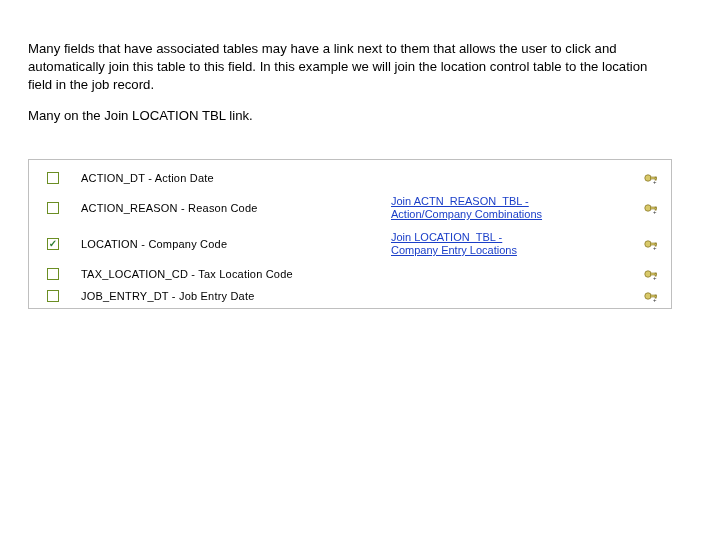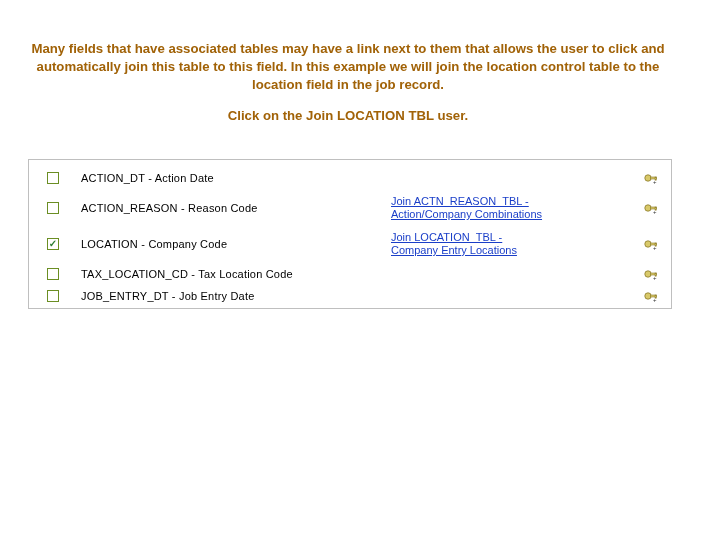--- a/index.html
+++ b/index.html
@@ -1,18 +1,18 @@
 <!DOCTYPE html>
 <html><head>
 <meta charset="utf-8">
 <style>
   * { box-sizing: border-box; margin: 0; padding: 0; }
   html, body { width: 720px; height: 540px; background: #fff; font-family: Arial, Helvetica, sans-serif; }
   .page { padding: 40px 28px 0 28px; }
-  .instr { font-weight: bold; font-size: 13.2px; line-height: 1.35; color: #a16207; max-width: 640px; text-align: center; }
+  .instr { font-weight: normal; font-size: 13.2px; line-height: 1.35; color: #000000; max-width: 640px; }
   .instr2 { margin-top: 14px; }
   .panel {
     margin-top: 34px;
     width: 644px;
     height: 150px;
     border: 1px solid #bfbfbf;
     background: #fff;
     overflow: hidden;
     position: relative;
   }
@@ -43,21 +43,21 @@
   
   .row.tall { height: 36px; }
   .row.tall .col-chk, .row.tall .col-key { align-self: center; }
   .panel-inner { padding-top: 6px; }
 </style>
 </head>
 <body>
 
 <div class="page">
   <p class="instr">Many fields that have associated tables may have a link next to them that allows the user to click and automatically join this table to this field. In this example we will join the location control table to the location field in the job record.</p>
-  <p class="instr instr2">Click on the Join LOCATION TBL user.</p>
+  <p class="instr instr2">Many on the Join LOCATION TBL link.</p>
 
   <div class="panel">
     <div class="panel-inner">
 
       <div class="row">
         <div class="col-chk">
           <span class="chk"></span>
         </div>
         <div class="col-field">ACTION_DT - Action Date</div>
         <div class="col-link"></div>

